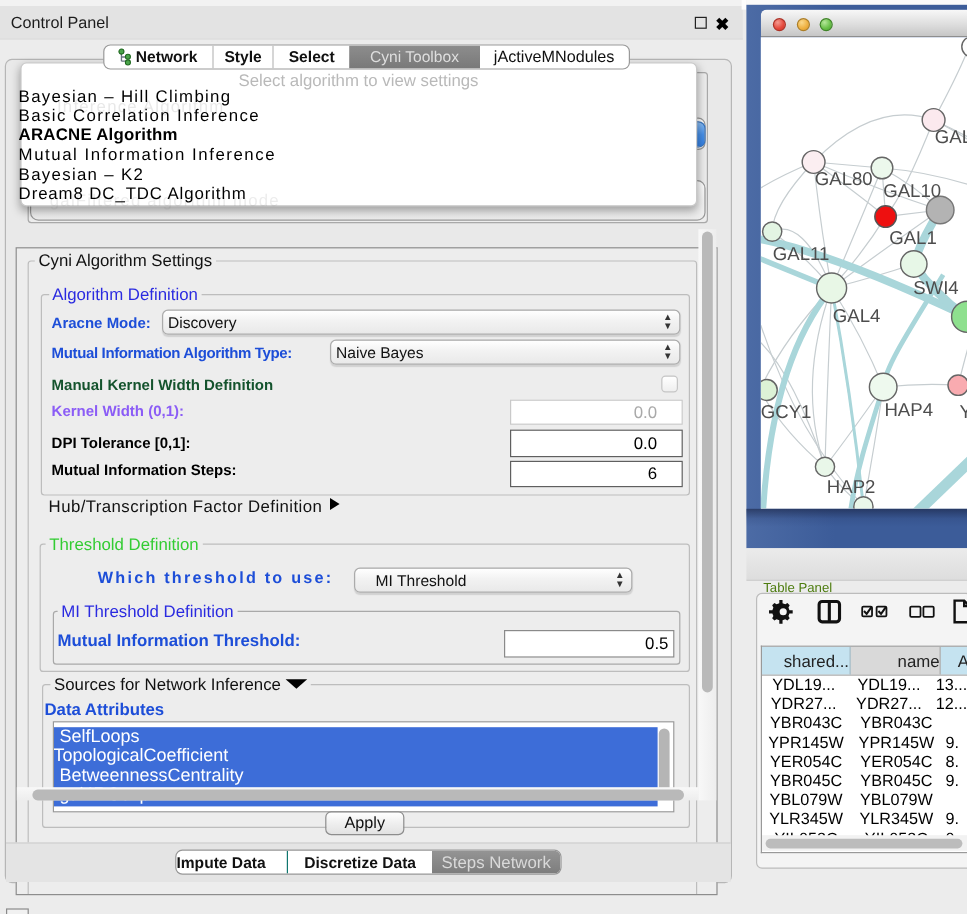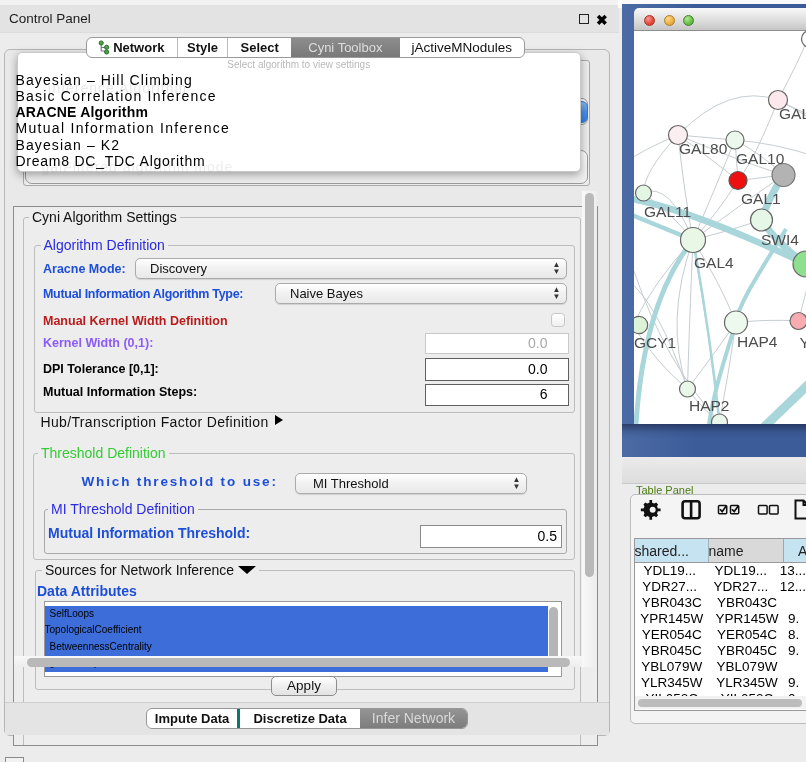--- a/index.html
+++ b/index.html
@@ -2,21 +2,21 @@
 <html><head>
 <meta charset="utf-8">
 <style>
 *{margin:0;padding:0;box-sizing:border-box}
 html,body{width:806px;height:762px}
 body{position:relative;overflow:hidden;font-family:"Liberation Sans",sans-serif;background:#ececec;font-size:13px;color:#111}
 .abs{position:absolute}
 .gb{position:absolute;border:1px solid #bdbdbd;border-radius:3px}
 .gb>.lbl{position:absolute;top:-8.5px;left:4px;background:#ededed;padding:0 3px;font-size:14px;white-space:nowrap}
 .blbl{font-weight:bold;font-size:12.5px;color:#1d4ed8;white-space:nowrap}
-.combo{position:absolute;height:21px;border:1px solid #ababab;border-radius:5px;background:linear-gradient(#ffffff,#f2f2f2 45%,#e9e9e9);box-shadow:0 1px 1px rgba(0,0,0,.12);font-size:13px;color:#111;line-height:19px;padding-left:14px}
+.combo{position:absolute;height:21px;border:1px solid #ababab;border-radius:5px;background:linear-gradient(#ffffff,#f2f2f2 45%,#e9e9e9);box-shadow:0 1px 1px rgba(0,0,0,.12);font-size:13px;color:#111;line-height:19px;padding-left:4px}
 .combo .stp{position:absolute;right:5px;top:2px;width:9px;height:15px;font-size:8px;line-height:7px;color:#333;text-align:center}
 .fld{position:absolute;background:#fff;font-size:14px;text-align:right;padding-right:20px;color:#000}
 </style>
 </head>
 <body>
 
 <div class="abs" style="left:0;top:0;width:622px;height:4.5px;background:#f2f2f2"></div>
 <div class="abs" style="left:0;top:4.5px;width:619px;height:28px;background:#e3e3e3;border-bottom:1px solid #dcdcdc"></div>
 <div class="abs" style="left:9px;top:11px;font-size:13.5px;color:#1c1c1c">Control Panel</div>
 <div class="abs" style="left:579px;top:14px;width:10px;height:10px;border:1.6px solid #222"></div>
@@ -30,21 +30,21 @@
     <div class="lbl" style="left:5px;color:#111">Cyni Algorithm Settings</div>
   </div>
 
   <div class="gb" style="left:20px;top:37.5px;width:541px;height:168px">
     <div class="lbl" style="left:6px;color:#2a2ae0">Algorithm Definition</div>
   </div>
   <div class="blbl abs" style="left:29.5px;top:54.5px">Aracne Mode:</div>
   <div class="combo" style="left:121.5px;top:51px;width:432px">Discovery<span class="stp">▲<br>▼</span></div>
   <div class="blbl abs" style="left:29.5px;top:80px;letter-spacing:-0.3px">Mutual Information Algorithm Type:</div>
   <div class="combo" style="left:261.5px;top:76px;width:292px">Naive Bayes<span class="stp">▲<br>▼</span></div>
-  <div class="blbl abs" style="left:29.5px;top:106.5px;color:#b91c1c">Manual Kernel Width Definition</div>
+  <div class="blbl abs" style="left:29.5px;top:106.5px;color:#14532d">Manual Kernel Width Definition</div>
   <div class="abs" style="left:537.5px;top:105.5px;width:14px;height:14px;border:1px solid #c6c6c6;border-radius:3.5px;background:linear-gradient(#ffffff,#efefef)"></div>
   <div class="blbl abs" style="left:29.5px;top:129px;color:#8b5cf6">Kernel Width (0,1):</div>
   <div class="fld" style="left:411.5px;top:126px;width:143.5px;height:21px;border:1px solid #c9c9c9;color:#a9a9a9;line-height:19px">0.0</div>
   <div class="blbl abs" style="left:29.5px;top:154.5px;color:#000">DPI Tolerance [0,1]:</div>
   <div class="fld" style="left:411.5px;top:150.5px;width:143.5px;height:23px;border:1.5px solid #5f5f5f;line-height:20px">0.0</div>
   <div class="blbl abs" style="left:29.5px;top:178px;color:#000">Mutual Information Steps:</div>
   <div class="fld" style="left:411.5px;top:177px;width:143.5px;height:22px;border:1.5px solid #5f5f5f;line-height:19px">6</div>
   <div class="abs" style="left:27px;top:207px;font-size:14px;letter-spacing:0.35px;color:#111">Hub/Transcription Factor Definition</div>
   <div class="abs" style="left:261.5px;top:207.5px;width:0;height:0;border-left:8.5px solid #000;border-top:5.7px solid transparent;border-bottom:5.7px solid transparent"></div>
 
@@ -58,56 +58,56 @@
     <div class="lbl" style="left:3px;color:#2a2ae0">MI Threshold Definition</div>
   </div>
   <div class="blbl abs" style="left:34.5px;top:318px;font-size:14px">Mutual Information Threshold:</div>
   <div class="fld" style="left:406.5px;top:317.5px;width:142px;height:23px;border:1px solid #8a8a8a;line-height:21px;padding-right:4px">0.5</div>
 
   <div class="gb" style="left:21.5px;top:362.5px;width:539.5px;height:120px">
     <div class="lbl" style="left:6px;color:#111">Sources for Network Inference <span style="display:inline-block;width:0;height:0;border-top:8px solid #000;border-left:9.5px solid transparent;border-right:9.5px solid transparent;vertical-align:1px"></span></div>
   </div>
   <div class="blbl abs" style="left:23.5px;top:375.5px;font-size:14px">Data Attributes</div>
   <div class="abs" style="left:30px;top:393.5px;width:518.5px;height:76px;background:#fff;border:1px solid #999;overflow:hidden">
-    <div style="position:absolute;left:0;top:4px;width:503px;background:#3d6dd8;color:#000000;font-size:10px">
+    <div style="position:absolute;left:0;top:4px;width:503px;background:#3d6dd8;color:#ffffff;font-size:15px">
       <div style="height:16.5px;line-height:16.5px;padding-left:5px">SelfLoops</div>
       <div style="height:16.5px;line-height:16.5px;padding-left:0">TopologicalCoefficient</div>
       <div style="height:16.5px;line-height:16.5px;padding-left:5px">BetweennessCentrality</div>
       <div style="height:16.5px;line-height:16.5px;padding-left:5px">gal4RGexp</div>
     </div>
     <div style="position:absolute;right:3px;top:5px;width:9px;height:55px;background:#b5b5b5;border-radius:4.5px"></div>
   </div>
 </div>
 
 <div class="abs" style="left:581.5px;top:190.5px;width:15px;height:476px;background:linear-gradient(90deg,#f8f8f8,#ededed)"></div>
 <div class="abs" style="left:584.5px;top:192.5px;width:9px;height:384px;background:#b9b9b9;border-radius:4.5px"></div>
 
 <div class="abs" style="left:13.5px;top:655.5px;width:568px;height:11px;background:linear-gradient(#f8f8f8,#ededed)"></div>
 <div class="abs" style="left:27px;top:657.5px;width:543px;height:9.5px;background:#b9b9b9;border-radius:4.5px"></div>
 
 <div class="abs" style="left:271px;top:675.5px;width:66px;height:20px;border:1px solid #8d8d8d;border-radius:5px;background:linear-gradient(#ffffff,#efefef 50%,#e2e2e2);text-align:center;line-height:18px;font-size:13.5px;font-weight:500">Apply</div>
 
 <div class="abs" style="left:4.5px;top:701.5px;width:604px;height:33px;background:#e4e4e4;border-top:1px solid #cfcfcf"></div>
 <div class="abs" style="left:146px;top:707.5px;width:322px;height:21px;border:1px solid #979797;border-radius:6px;background:#fff;overflow:hidden;display:flex">
-  <div style="width:94px;text-align:center;line-height:19px;font-weight:bold;font-size:13px;border-right:3px solid #0f766e">Impute Data</div>
+  <div style="width:94px;line-height:19px;font-weight:bold;font-size:13px;border-right:1px solid #0f766e">Impute Data</div>
   <div style="width:121px;text-align:center;line-height:19px;font-weight:bold;font-size:13px">Discretize Data</div>
-  <div style="width:108px;text-align:center;line-height:19px;font-size:14px;background:linear-gradient(#949494,#7d7d7d);color:#d9d9d9">Infer Network</div>
+  <div style="width:108px;text-align:center;line-height:19px;font-size:14px;background:linear-gradient(#949494,#7d7d7d);color:#d9d9d9">Steps Network</div>
 </div>
 
 <div class="abs" style="left:5px;top:756.5px;width:19px;height:12px;background:#f1f1f1;border:1.5px solid #8a8a8a"></div>
 
 <div class="abs" style="left:23px;top:60px;width:567px;height:126px;border:1px solid #a9a9a9;border-radius:3px;background:#ededed"></div>
 <div class="abs" style="left:24.5px;top:150px;width:563px;height:33.5px;border:1px solid #9a9a9a;border-radius:7px;background:linear-gradient(#ffffff,#ececec)"></div>
 <div class="abs" style="left:30px;top:98px;width:558px;height:27px;border:1px solid #9a9a9a;border-radius:6px;background:linear-gradient(#fdfdfd,#ededed)"></div>
 <div class="abs" style="left:563px;top:101px;width:25px;height:21.5px;border-radius:0 6px 6px 0;background:linear-gradient(#8abdf4,#4790e9 50%,#3480e2);border:1px solid #3a77c2"></div>
 
 <div class="abs" style="left:16.5px;top:52px;width:564.5px;height:119.5px;background:#fff;border:1px solid #c9c9c9;border-radius:5px;box-shadow:0 3px 8px rgba(0,0,0,.35)">
   <div style="position:absolute;left:30px;top:27px;font-size:14px;letter-spacing:1px;color:rgba(150,150,150,.22)">Inference Algorithm</div>
   <div style="position:absolute;left:24px;top:106px;font-size:14px;letter-spacing:1px;color:rgba(120,120,120,.14)">galFiltered algorithm mode</div>
-  <div style="position:absolute;left:0;top:6px;width:100%;text-align:center;font-size:10px;color:#b9b9b9">Select algorithm to view settings</div>
+  <div style="position:absolute;left:0;top:6px;width:100%;text-align:center;font-size:14px;color:#b9b9b9">Select algorithm to view settings</div>
   <div style="position:absolute;left:-2px;top:18.8px;font-size:14px;color:#000">
     <div style="height:16.2px;line-height:16.2px;letter-spacing:1.1px">Bayesian – Hill Climbing</div>
     <div style="height:16.2px;line-height:16.2px;letter-spacing:1.2px">Basic Correlation Inference</div>
     <div style="height:16.2px;line-height:16.2px;font-weight:bold;letter-spacing:0.2px">ARACNE Algorithm</div>
     <div style="height:16.2px;line-height:16.2px;letter-spacing:1.3px">Mutual Information Inference</div>
     <div style="height:16.2px;line-height:16.2px;letter-spacing:1.1px">Bayesian – K2</div>
     <div style="height:16.2px;line-height:16.2px;letter-spacing:0.75px">Dream8 DC_TDC Algorithm</div>
   </div>
 </div>
 
@@ -234,21 +234,21 @@
       <rect x="100.5" y="11.5" width="8.2" height="8.2" rx="1" stroke-width="1.5"></rect>
       <path d="M90,15.2 l2.2,2.4 4,-5.6" stroke-width="1.7"></path>
       <path d="M102,15.2 l2.2,2.4 4,-5.6" stroke-width="1.7"></path>
       <rect x="128.5" y="11.5" width="8.6" height="8.6" rx="1" stroke-width="1.5"></rect>
       <rect x="139.5" y="11.5" width="8.6" height="8.6" rx="1" stroke-width="1.5"></rect>
       <path d="M165.5,6.5 h8 l4.5,4.5 v13.5 h-12.5 Z M173.5,6.5 v4.5 h4.5" stroke-width="2"></path>
     </g>
   </svg>
 </div>
 <div id="ttable" class="abs" style="left:633.5px;top:537.5px;width:172.5px;height:173.5px;background:#fff;border:1px solid #999;border-right:none;overflow:hidden">
-  <div style="display:flex;height:24.5px;border-bottom:1px solid #999;font-size:14px;color:#222;text-align:left;line-height:24px">
+  <div style="display:flex;height:24.5px;border-bottom:1px solid #999;font-size:14px;color:#222;text-align:right;line-height:24px">
     <div style="width:74.5px;background:#c5e3f0;border-right:1px solid #9fb4bd">shared...</div>
     <div style="width:76px;background:#d9d9d9;border-right:1px solid #a5a5a5">name</div>
     <div style="width:22px;background:#c5e3f0;padding-left:14px;overflow:hidden">A</div>
   </div>
   <div style="font-size:13.5px;color:#000">
     <div style="display:flex;height:16px;line-height:16px">
         <div style="width:74.5px;text-align:center">YDL19...</div>
         <div style="width:76px;text-align:center">YDL19...</div>
         <div style="padding-left:3px">13...</div>
       </div>

